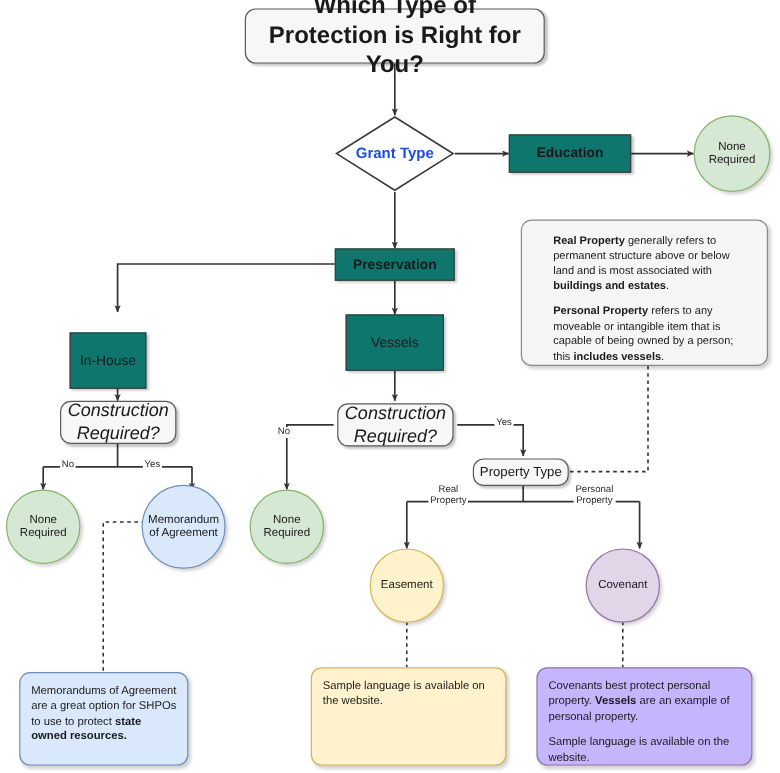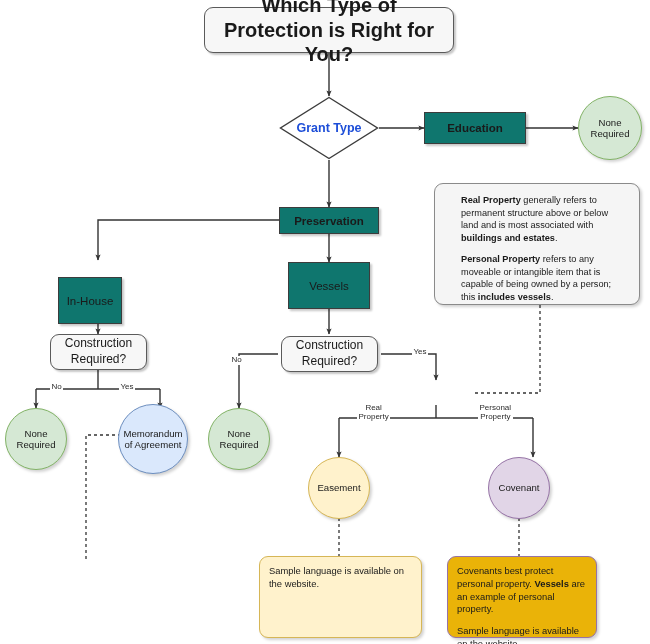--- a/index.html
+++ b/index.html
@@ -95,21 +95,21 @@
     background: #ffffff;
     padding: 0 1.5px;
     line-height: 1.12;
     text-align: center;
     z-index: 4;
     white-space: pre-line;
   }
   .title-text { font-size: 20px; font-weight: bold; line-height: 1.22; padding: 0 8px; }
   .lbl-bold { font-size: 11.5px; font-weight: bold; }
   .lbl-plain { font-size: 11.5px; font-weight: normal; }
-  .lbl-ital { font-size: 12px; font-weight: normal; line-height: 1.3; }
+  .lbl-ital { font-size: 15px; font-style: italic; font-weight: normal; line-height: 1.3; }
   .lbl-circ { font-size: 9.6px; font-weight: normal; }
   .lbl-small { font-size: 11px; font-weight: normal; }
 </style>
 </head>
 <body>
 
 <div id="canvas">
 
   <svg id="edges" viewBox="0 0 650 644">
     <defs>
@@ -211,20 +211,23 @@
   <div class="node circle" style="left:118px; top:404px; width:70px; height:70px; background:#dae8fc; border:1.3px solid #6c8ebf;">
     <span class="lbl-circ" style="white-space:pre-line;">Memorandum
 of Agreement</span>
   </div>
 
   <div class="node circle" style="left:208px; top:408px; width:62px; height:62px; background:#d5e8d4; border:1.3px solid #82b366;">
     <span class="lbl-circ" style="white-space:pre-line;">None
 Required</span>
   </div>
 
+  <div class="node rounded" style="left:394px; top:382px; width:80px; height:23px;">
+    <span class="lbl-small">Property Type</span>
+  </div>
 
   <div class="node circle" style="left:308px; top:457px; width:62px; height:62px; background:#fff2cc; border:1.3px solid #d6b656;">
     <span class="lbl-circ">Easement</span>
   </div>
 
   <div class="node circle" style="left:488px; top:457px; width:62px; height:62px; background:#e1d5e7; border:1.3px solid #9673a6;">
     <span class="lbl-circ">Covenant</span>
   </div>
 
   <div class="edge-label" style="left:50px; top:383px;">No</div>
@@ -238,25 +241,28 @@
 
   <div class="note" style="left:434px; top:183px; width:206px; height:122px; background:#f5f5f5; border:1.3px solid #8a8a8a; padding:10px 26px; font-size:9.2px; white-space:normal;">
     <div style="margin:0 0 9px 0;">
       <b>Real Property</b><span> generally refers to permanent structure above or below land and is most associated with </span><b>buildings and estates</b><span>.</span>
     </div>
     <div style="margin:0;">
       <b>Personal Property</b><span> refers to any moveable or intangible item that is capable of being owned by a person; this </span><b>includes vessels</b><span>.</span>
     </div>
   </div>
 
+  <div class="note" style="left:16px; top:560px; width:141px; height:78px; background:#dae8fc; border:1.3px solid #6c8ebf; white-space:normal;">
+    <span>Memorandums of Agreement are a great option for SHPOs to use to protect </span><b>state owned resources.</b>
+  </div>
 
   <div class="note" style="left:259px; top:556px; width:163px; height:82px; background:#fff2cc; border:1.3px solid #d6b656; white-space:normal;">
     <div style="margin:0;">Sample language is available on the website.</div>
   </div>
 
-  <div class="note" style="left:447px; top:556px; width:150px; height:82px; background:#eab308; border:1.3px solid #9673a6; white-space:normal;">
+  <div class="note" style="left:447px; top:556px; width:180px; height:82px; background:#c4b5fd; border:1.3px solid #9673a6; white-space:normal;">
     <div style="margin:0 0 9px 0;">
       <span>Covenants best protect personal property. </span><b>Vessels</b><span> are an example of personal property.</span>
     </div>
     <div style="margin:0;">Sample language is available on the website.</div>
   </div>
 
 </div>
 
 </body></html>

